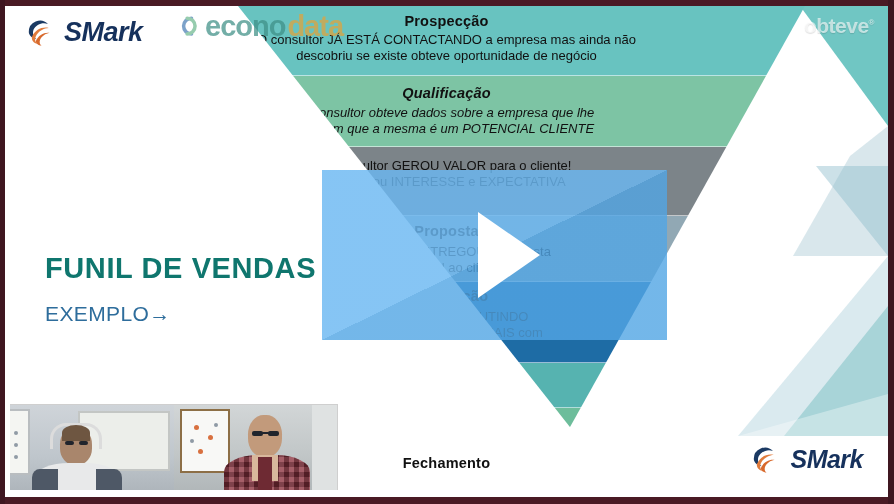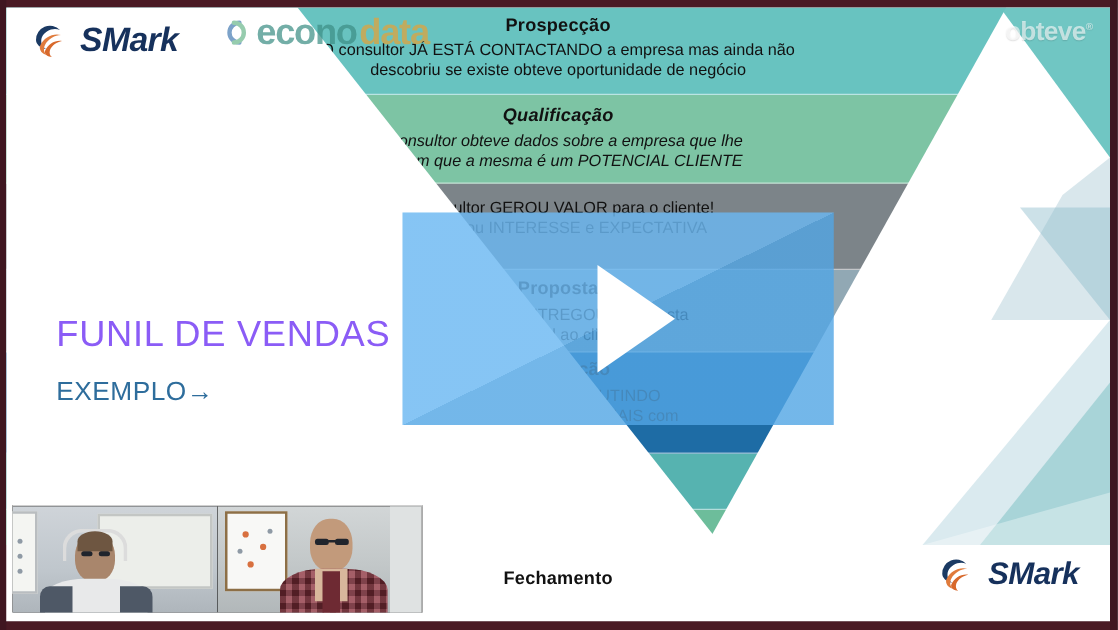--- a/index.html
+++ b/index.html
@@ -69,23 +69,23 @@
   
   #title-block {
     position: absolute;
     left: 40px; top: 245px;
     width: 300px;
     color: #2f6f9e;
   }
   #main-title {
     font-size: 29px;
     letter-spacing: .6px;
-    color: #8b5cf6;
+    color: #0f766e;
     line-height: 34px;
-    font-weight: 400;
+    font-weight: 700;
   }
   #sub-title {
     margin-top: 17px;
     font-size: 21px;
     letter-spacing: .4px;
     color: #2e6d9c;
     font-weight: 400;
   }
 
   

